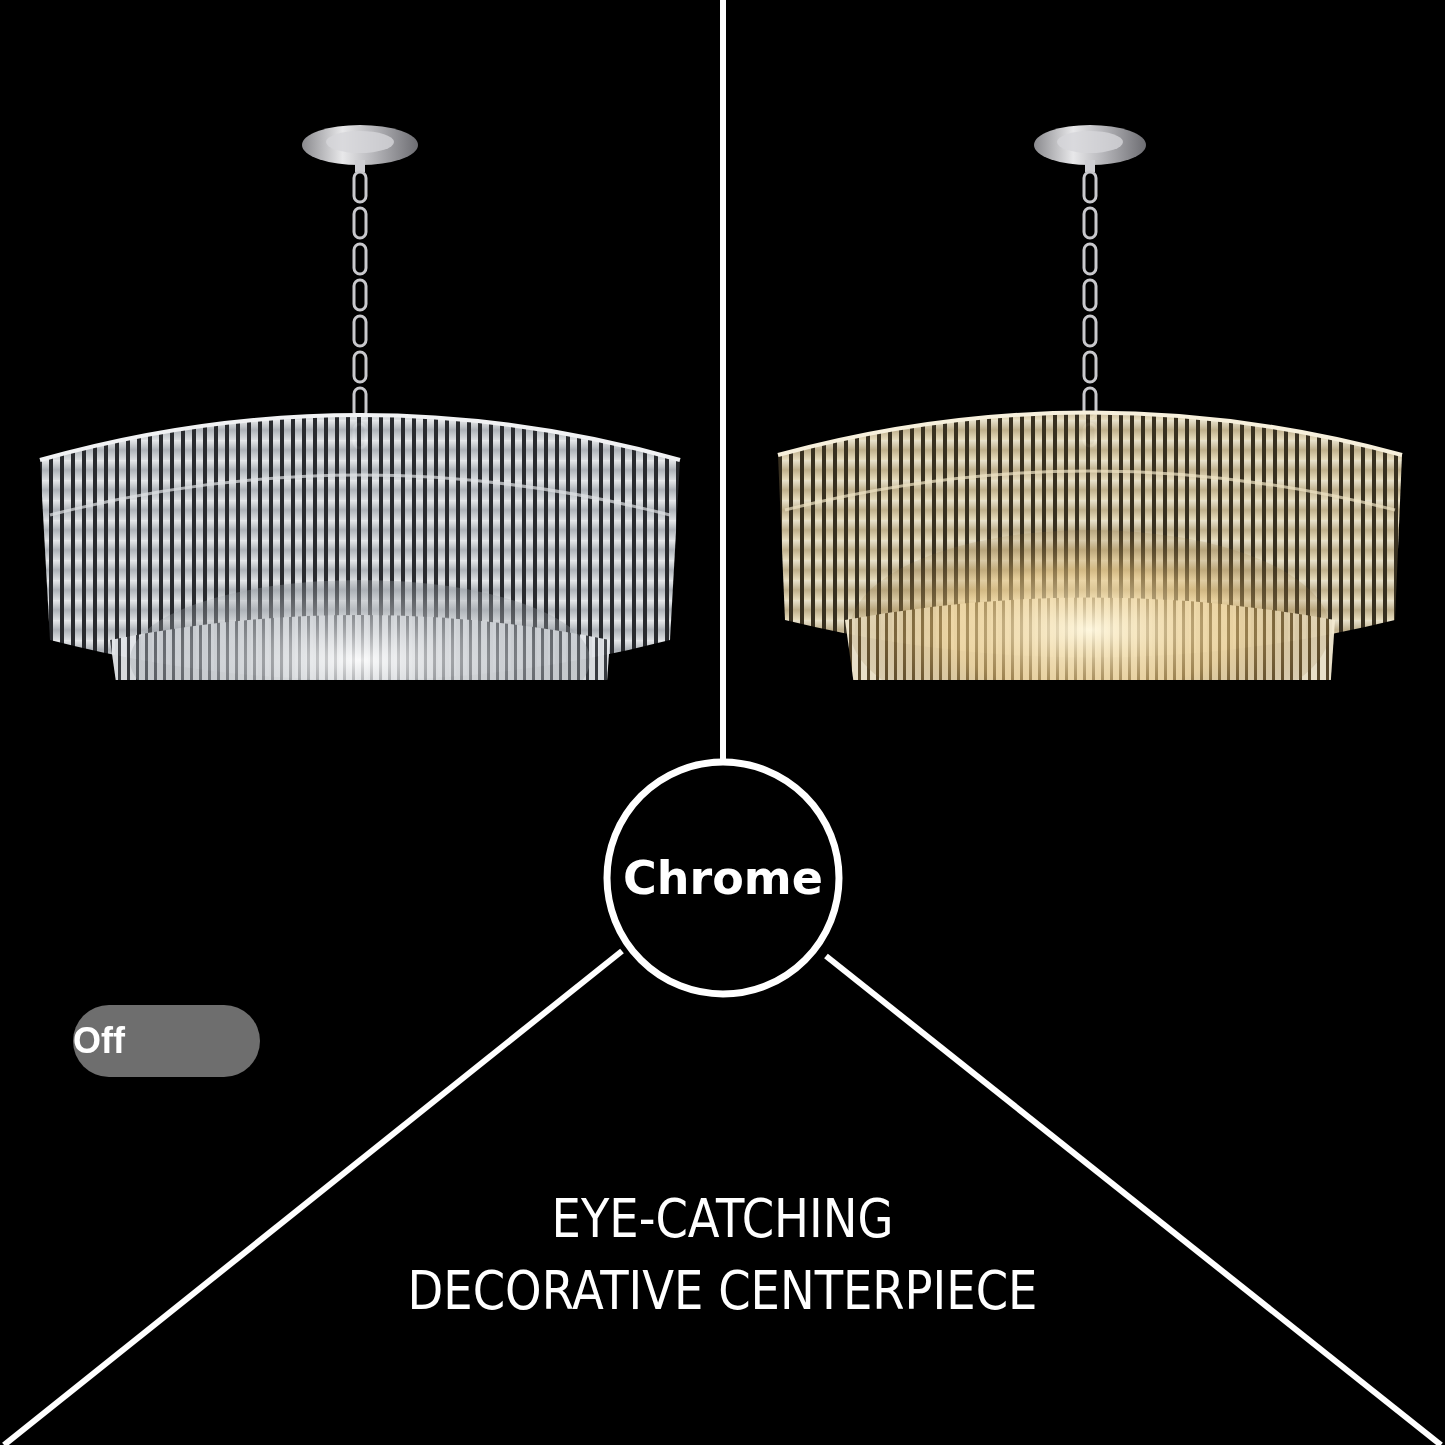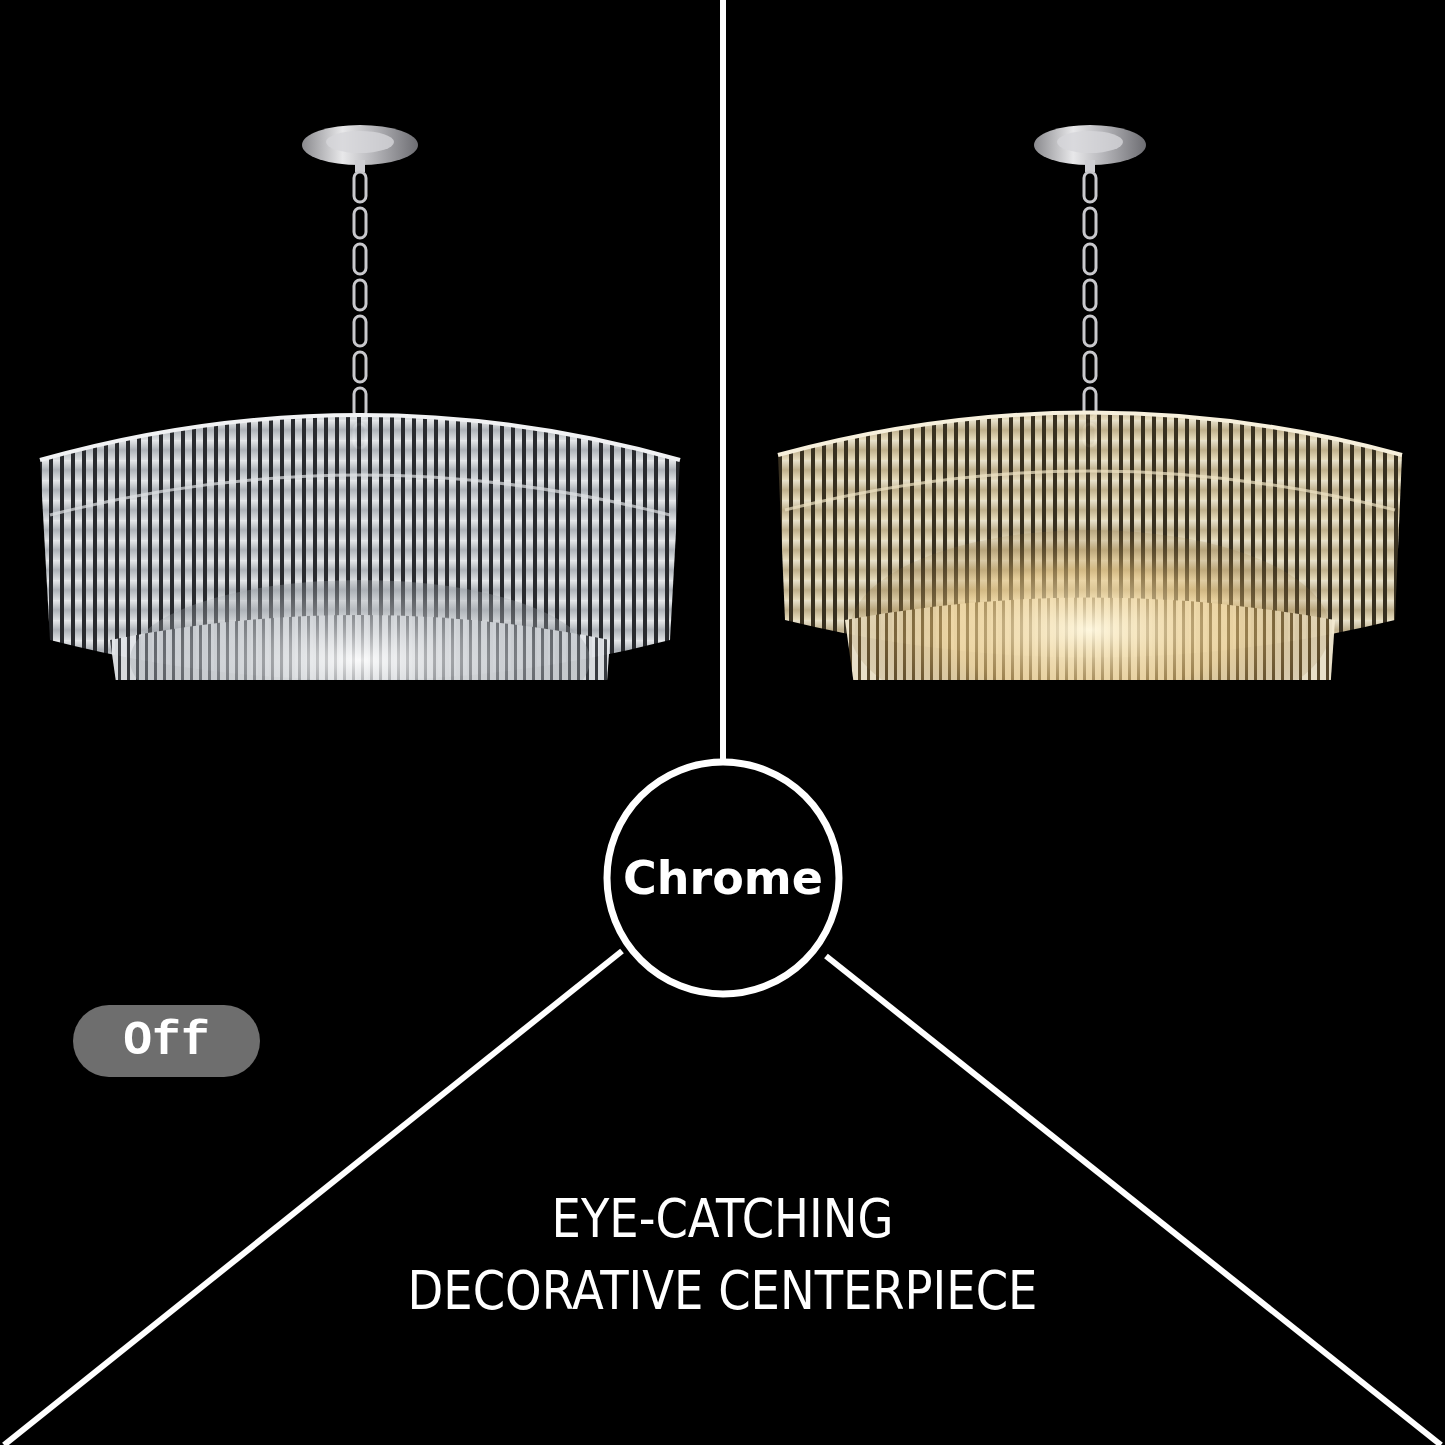--- a/index.html
+++ b/index.html
@@ -8,23 +8,23 @@
   svg.lines { position: absolute; left: 0; top: 0; }
   .chandelier { position: absolute; }
   .center-label {
     position: absolute; left: 605px; top: 760px; width: 236px; height: 236px;
     display: flex; align-items: center; justify-content: center;
     color: #fff; font-weight: bold; font-size: 46px; letter-spacing: 0px;
     font-family: "DejaVu Sans", sans-serif;
   }
   .pill {
     position: absolute; height: 72px; border-radius: 36px;
-    display: flex; align-items: center; justify-content: center;
-    color: #fff; font-weight: bold; font-size: 48px;
-    font-family: Liberation Mono, monospace;
+    display: flex; align-items: center; justify-content: flex-start;
+    color: #fff; font-weight: bold; font-size: 36px;
+    font-family: Liberation Sans, sans-serif;
   }
   .pill.off { left: 73px; top: 1005px; width: 187px; }
   .pill.on { left: 1185px; top: 1005px; width: 186px; }
   .caption {
     position: absolute; left: 0; width: 1445px; text-align: center; color: #fff;
     font-family: "DejaVu Sans", sans-serif; font-weight: normal; font-size: 54px;
     transform: scaleX(0.86); transform-origin: center;
     line-height: 1;
   }
   .caption.l1 { top: 1192px; }

